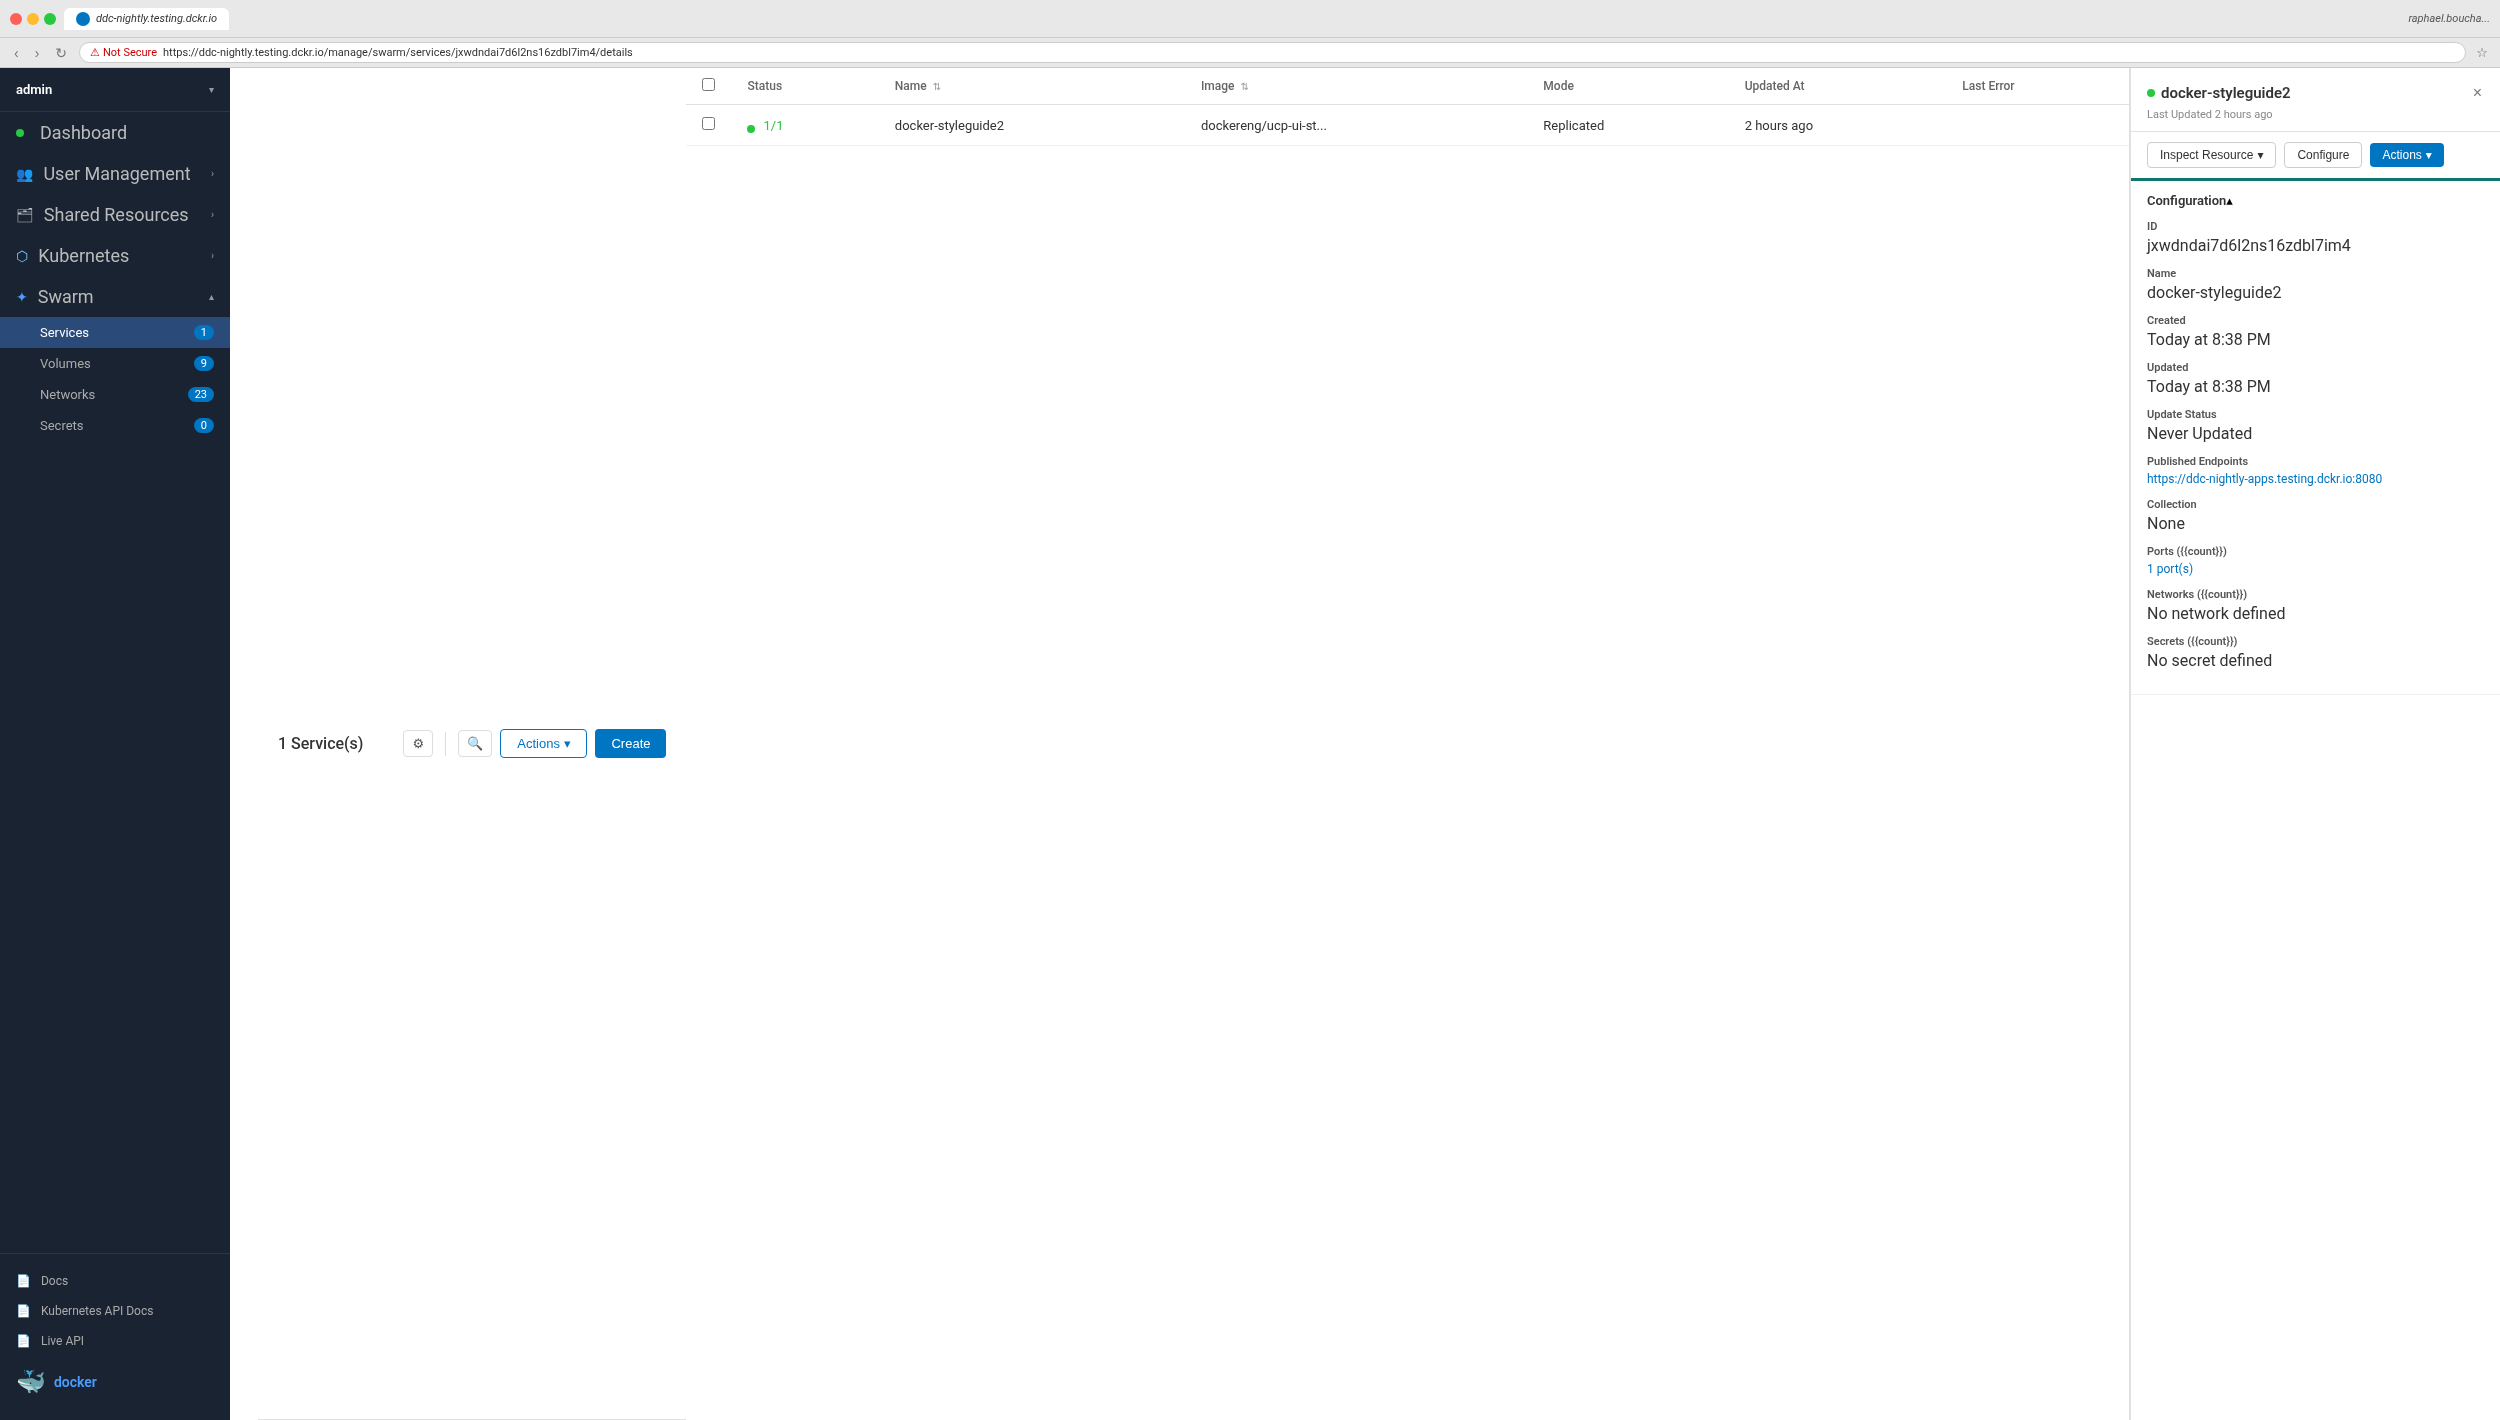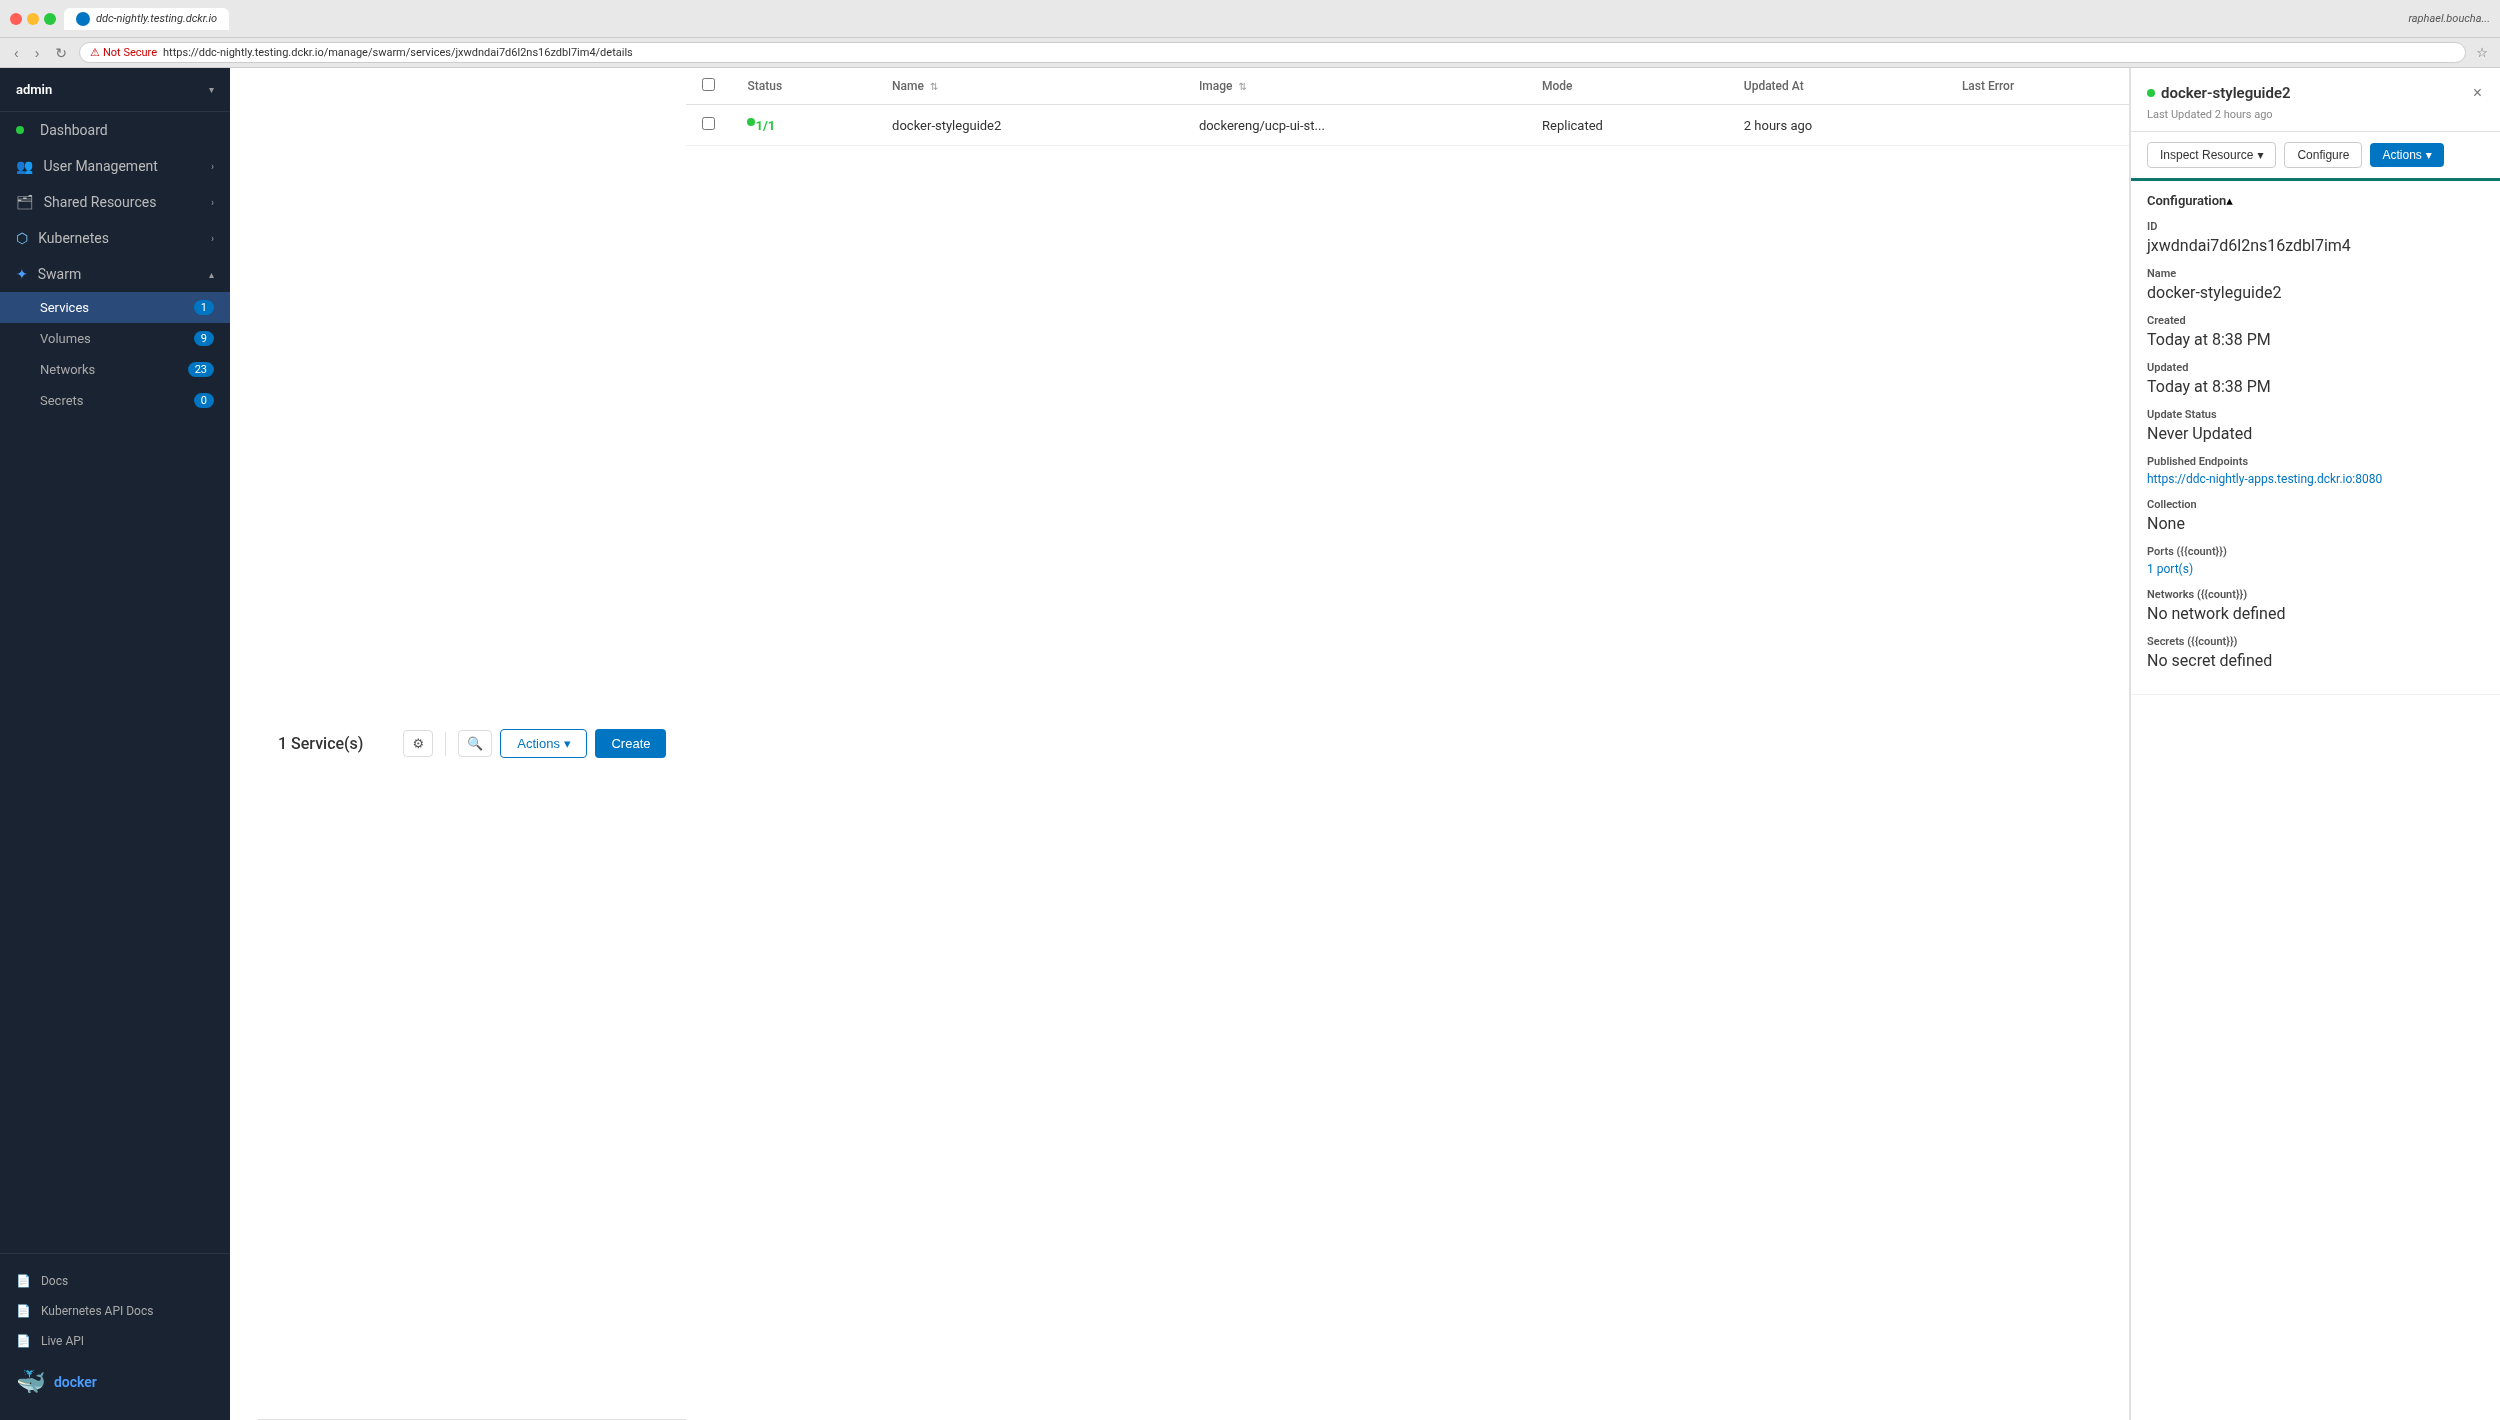--- a/index.html
+++ b/index.html
@@ -30,21 +30,21 @@
     .app { display: flex; flex: 1; overflow: hidden; }
 
     
     .sidebar { width: 230px; background: #1a2332; color: #ccc; display: flex; flex-direction: column; overflow-y: auto; flex-shrink: 0; }
     .sidebar-header { padding: 14px 16px; display: flex; align-items: center; justify-content: space-between; border-bottom: 1px solid #2a3445; }
     .sidebar-title { font-size: 13px; font-weight: 600; color: #fff; }
     .sidebar-chevron { color: #999; font-size: 10px; }
     .sidebar-item { padding: 10px 16px; display: flex; align-items: center; justify-content: space-between; cursor: pointer; color: #bbb; transition: background 0.15s; }
     .sidebar-item-left { display: flex; align-items: center; gap: 10px; }
     .sidebar-icon { font-size: 14px; }
-    .sidebar-label { font-size: 14px; }
+    .sidebar-label { font-size: 18px; }
     .sidebar-badge { background: #0075c2; color: #fff; border-radius: 10px; padding: 1px 7px; font-size: 11px; min-width: 20px; text-align: center; }
     .sidebar-section-header { padding: 10px 16px; display: flex; align-items: center; justify-content: space-between; cursor: pointer; color: #bbb; }
     .swarm-icon { color: #4a9eff; font-size: 14px; }
     .k8s-icon { color: #7bcbff; font-size: 14px; }
     .sidebar-sub-item { padding: 8px 16px 8px 40px; display: flex; align-items: center; justify-content: space-between; cursor: pointer; color: #aaa; }
     .sidebar-sub-item.active { color: #fff; background: #2a4a7a; }
     .sidebar-footer { margin-top: auto; border-top: 1px solid #2a3445; padding: 12px 0; }
     .footer-item { padding: 8px 16px; display: flex; align-items: center; gap: 10px; color: #aaa; cursor: pointer; font-size: 12px; }
     .docker-logo { padding: 12px 16px; display: flex; align-items: center; gap: 8px; }
     .docker-whale { font-size: 24px; }
@@ -64,21 +64,21 @@
     .toolbar-right { margin-left: auto; display: flex; gap: 8px; }
     .btn-outline { border: 1px solid #0075c2; color: #0075c2; background: #fff; border-radius: 4px; padding: 6px 16px; cursor: pointer; font-size: 13px; display: flex; align-items: center; gap: 4px; }
     .btn-primary { background: #0075c2; color: #fff; border: none; border-radius: 4px; padding: 6px 16px; cursor: pointer; font-size: 13px; }
 
     
     .data-table { width: 100%; border-collapse: collapse; }
     .data-table th { text-align: left; padding: 10px 16px; font-size: 12px; color: #666; font-weight: 500; border-bottom: 1px solid #e0e0e0; background: #fff; }
     .data-table td { padding: 12px 16px; font-size: 13px; color: #333; border-bottom: 1px solid #f0f0f0; }
     .col-checkbox { width: 40px; }
     .sort-icon { font-size: 10px; color: #999; margin-left: 3px; }
-    .status-ok { color: #28c840; font-weight: 700; display: flex; align-items: flex-start; gap: 0; }
+    .status-ok { color: #28c840; font-weight: 400; display: flex; align-items: flex-end; gap: 8px; }
     .status-dot-green { width: 8px; height: 8px; border-radius: 50%; background: #28c840; display: inline-block; }
 
     
     .right-panel { width: 370px; background: #fff; display: flex; flex-direction: column; overflow-y: auto; border-left: 1px solid #e0e0e0; flex-shrink: 0; }
     .panel-header { padding: 14px 16px 10px; border-bottom: 1px solid #e0e0e0; }
     .panel-title-row { display: flex; align-items: center; justify-content: space-between; margin-bottom: 4px; }
     .panel-service-name { font-size: 15px; font-weight: 600; color: #333; display: flex; align-items: center; gap: 6px; }
     .panel-subtitle { font-size: 11px; color: #888; }
     .close-btn { background: none; border: none; cursor: pointer; color: #777; font-size: 16px; padding: 2px; }
     .panel-actions-row { display: flex; align-items: center; gap: 8px; padding: 10px 16px; border-bottom: 3px solid #0f766e; }

